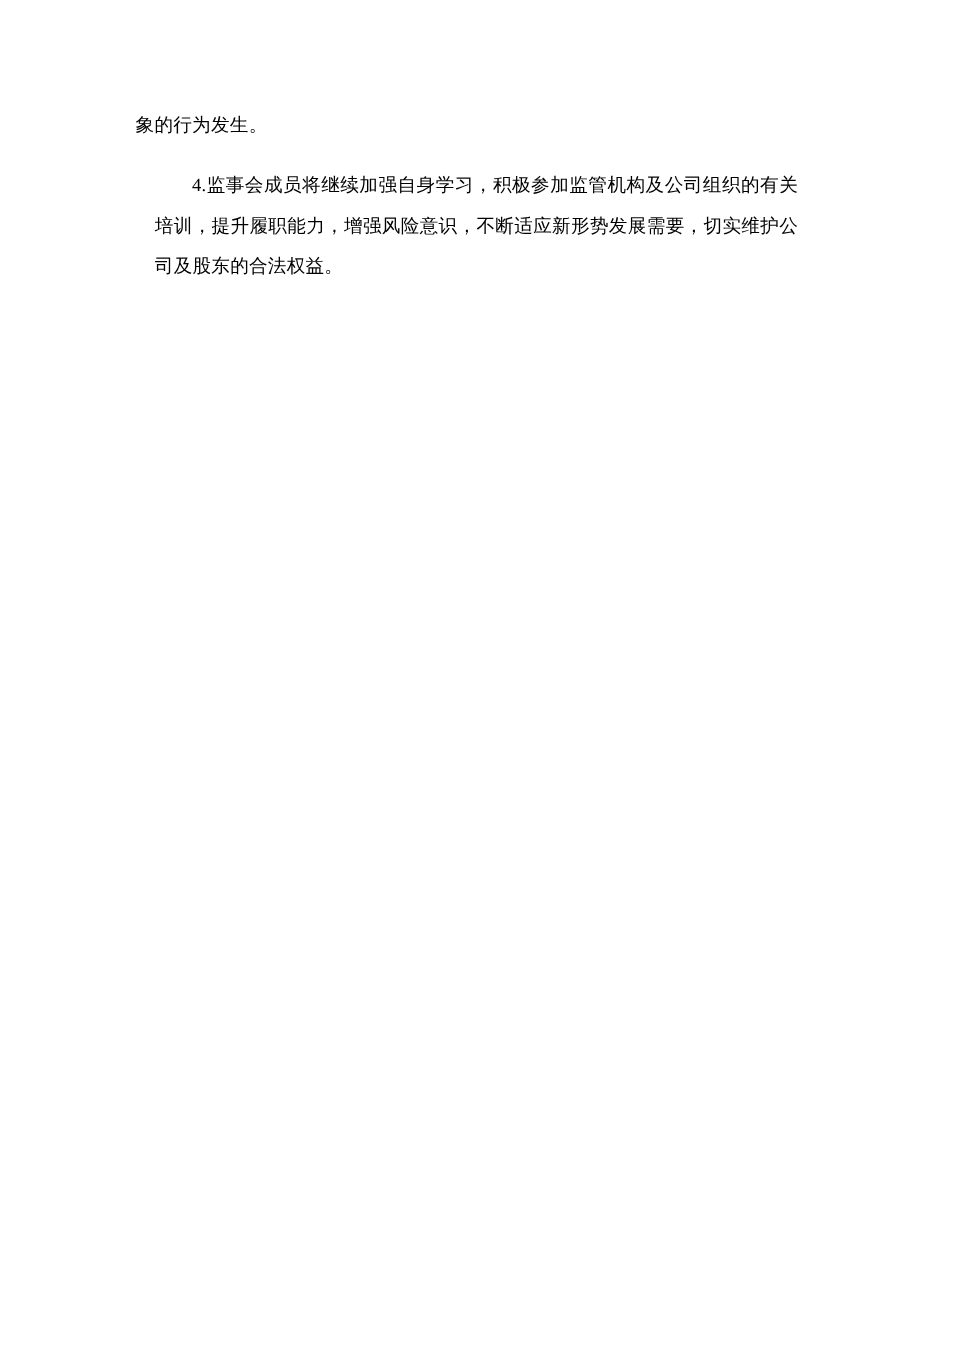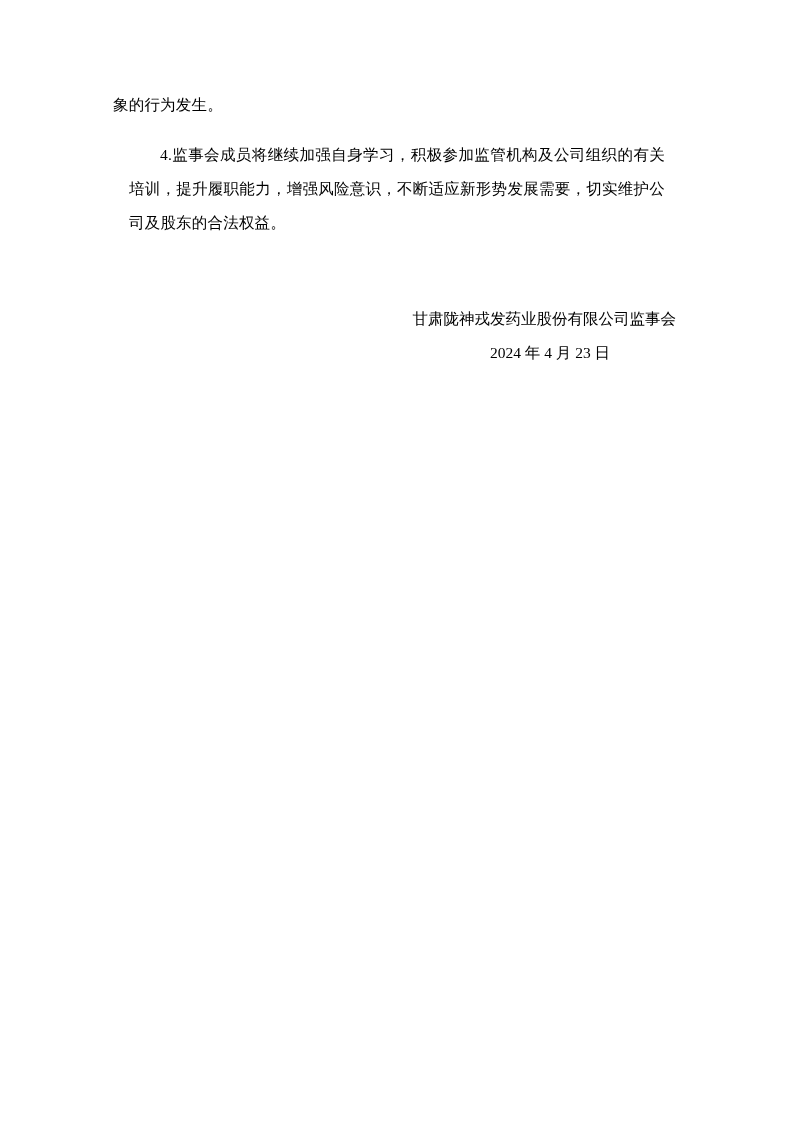--- a/index.html
+++ b/index.html
@@ -57,18 +57,14 @@
 </head>
 <body>
 
 <div class="page">
 
   <div class="body-text">
     <p class="para">象的行为发生。</p>
     <p class="para-indent">4.监事会成员将继续加强自身学习，积极参加监管机构及公司组织的有关培训，提升履职能力，增强风险意识，不断适应新形势发展需要，切实维护公司及股东的合法权益。</p>
   </div>
 
-  <div class="signature-block">
-    <p class="sig-line">甘肃陇神戎发药业股份有限公司监事会</p>
-    <p class="sig-date">2024 年 4 月 23 日</p>
-  </div>
 
 </div>
 
 </body></html>

